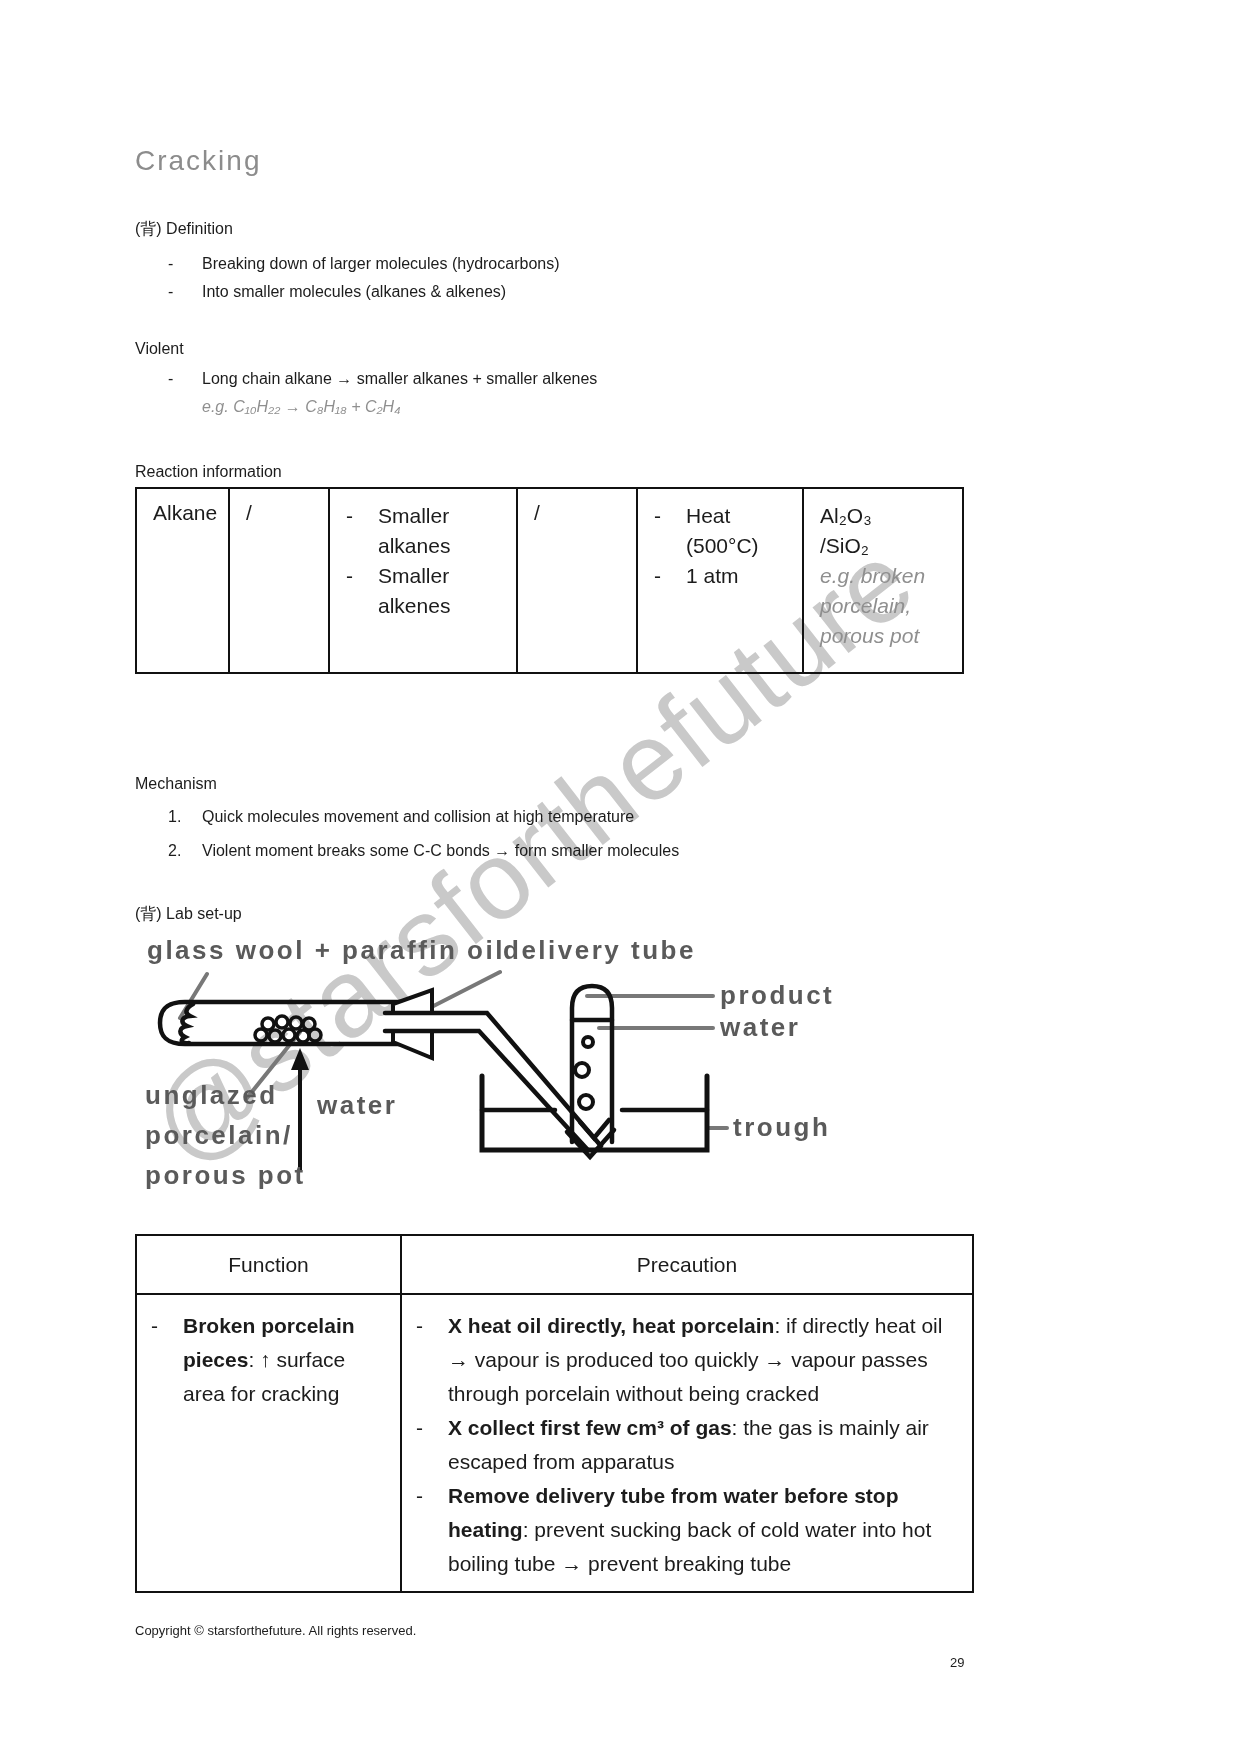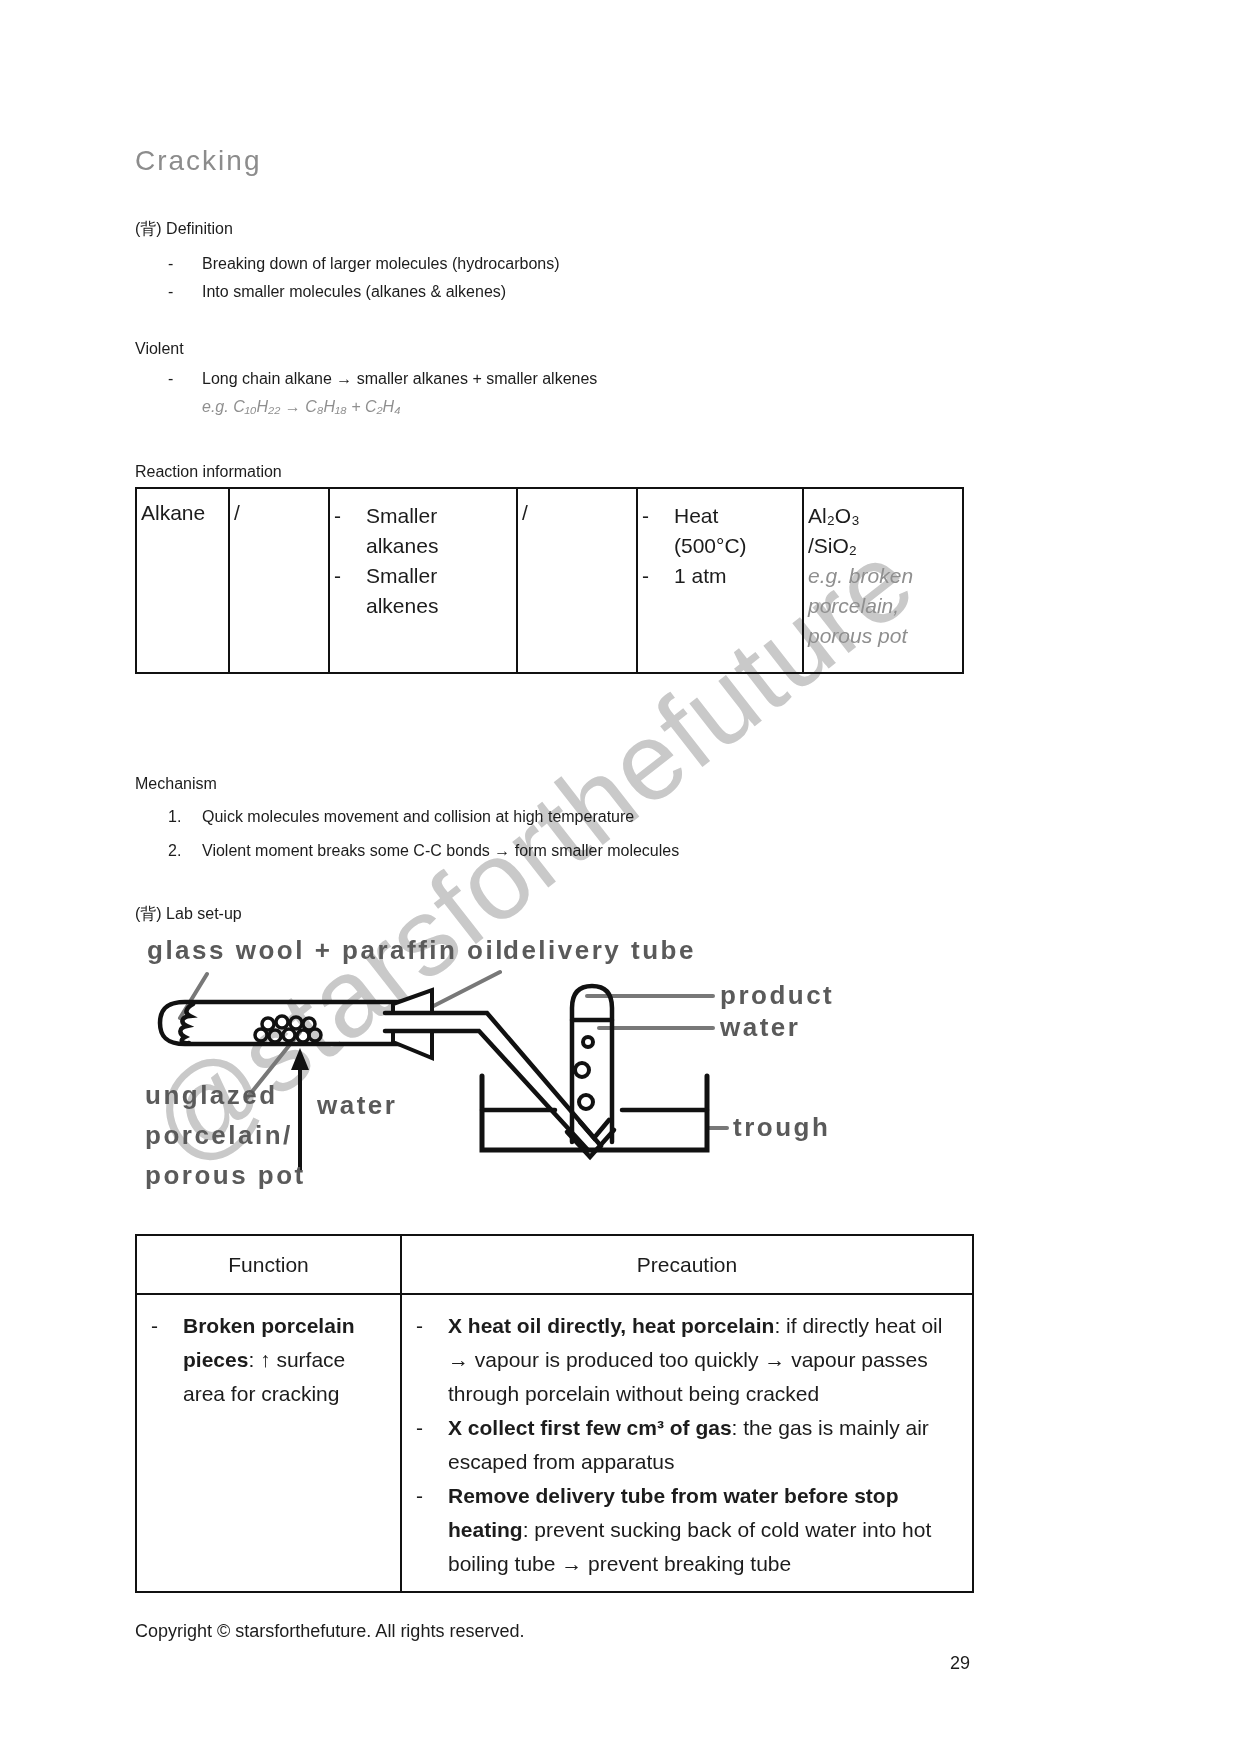--- a/index.html
+++ b/index.html
@@ -21,34 +21,34 @@
   }
   .bullet { display:flex; }
   .bullet .dash { width:34px; flex:0 0 34px; }
   .bullet .num  { width:34px; flex:0 0 34px; }
   .grayit { color:#8f8f8f; font-style:italic; }
   table { border-collapse:collapse; position:absolute; table-layout:fixed; }
   td, th { border:2.5px solid #111; font-size:21px; font-weight:400; vertical-align:top; background:transparent; }
   th { text-align:center; vertical-align:middle; padding:6px 4px; }
   .t1 { left:135px; top:487px; width:827px; }
   .t1 th { height:67px; }
-  .t1 td { height:161px; padding:12px 10px 10px 4px; }
+  .t1 td { height:161px; padding:12px 10px 10px 16px; }
   .t2 { left:135px; top:1234px; width:837px; }
   .t2 th { height:45px;margin-left:48px; }
   .t2 td { height:270px; padding:14px 12px 10px 14px; line-height:34px; }
   .cellbullet { display:flex; line-height:30px; }
   .cellbullet .dash { width:32px; flex:0 0 32px; text-align:left; }
   .t2 .cellbullet { line-height:34px; }
   .b { font-weight:bold; }
   .diagram { position:absolute; left:135px; top:930px; width:740px; height:270px; }
   .hand {
     position:absolute; font-size:26px; line-height:30px; color:#5a5a5a;
     font-weight:700; letter-spacing:2.5px; white-space:nowrap;
   }
-  .footer { font-size:18px; }
+  .footer { font-size:13px; }
   svg { position:absolute; left:0; top:0; }
 </style>
 </head>
 <body>
 
 <div class="page">
 
   <div class="wm">@starsforthefuture</div>
 
   <div class="content">

